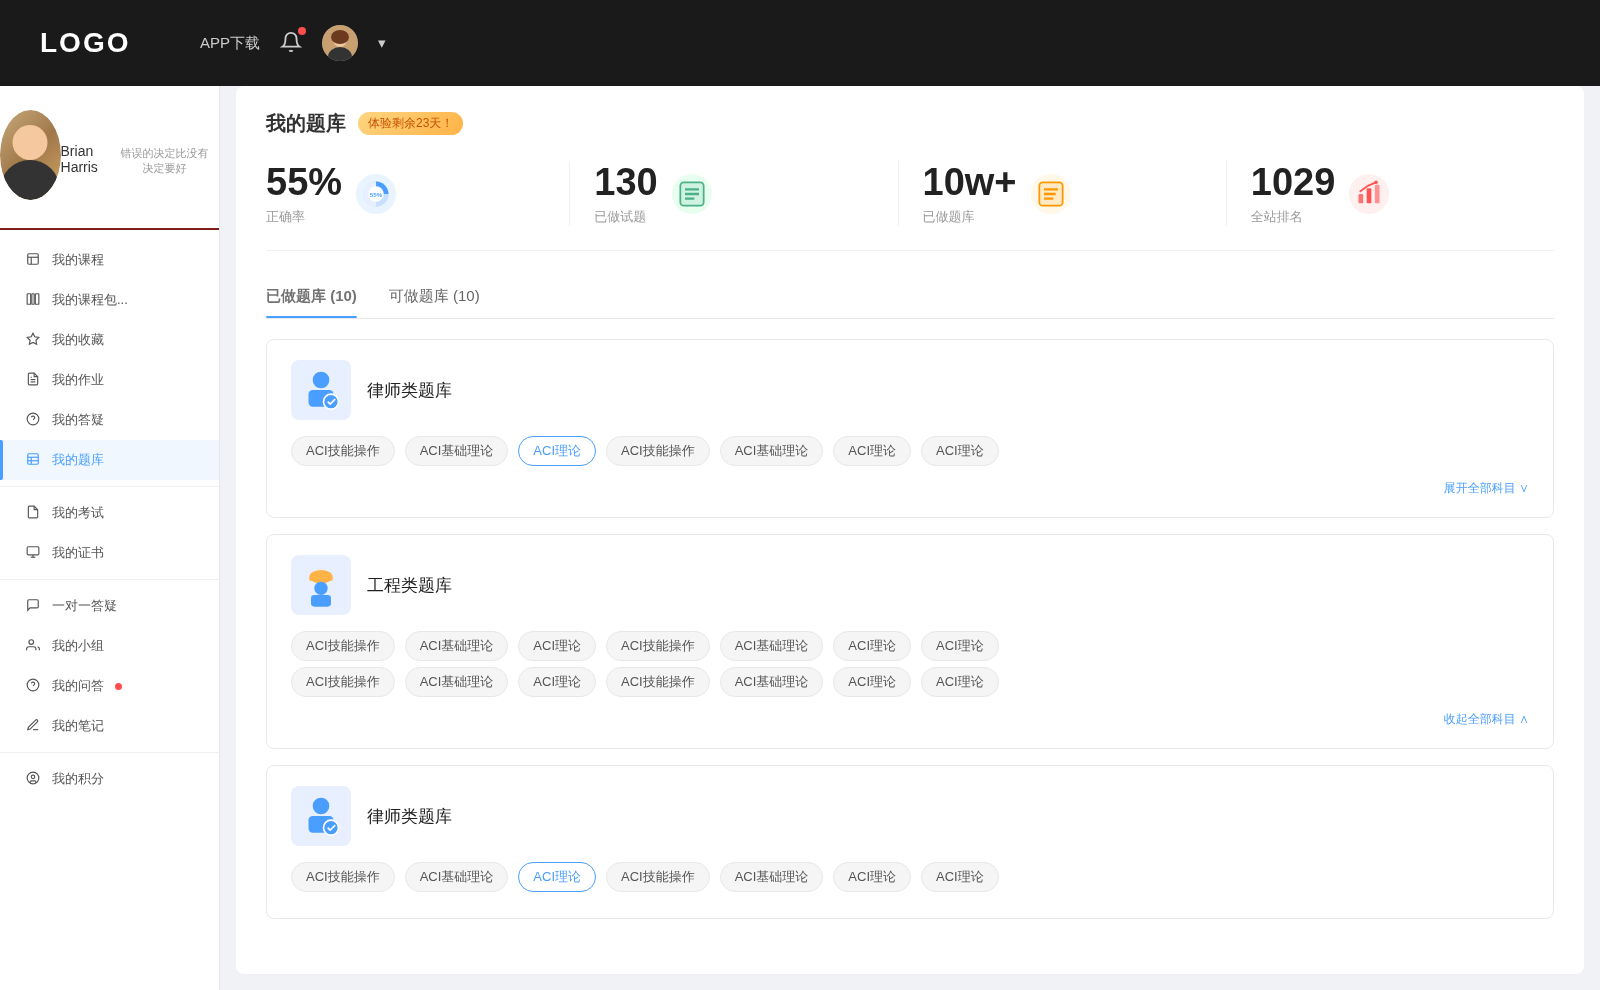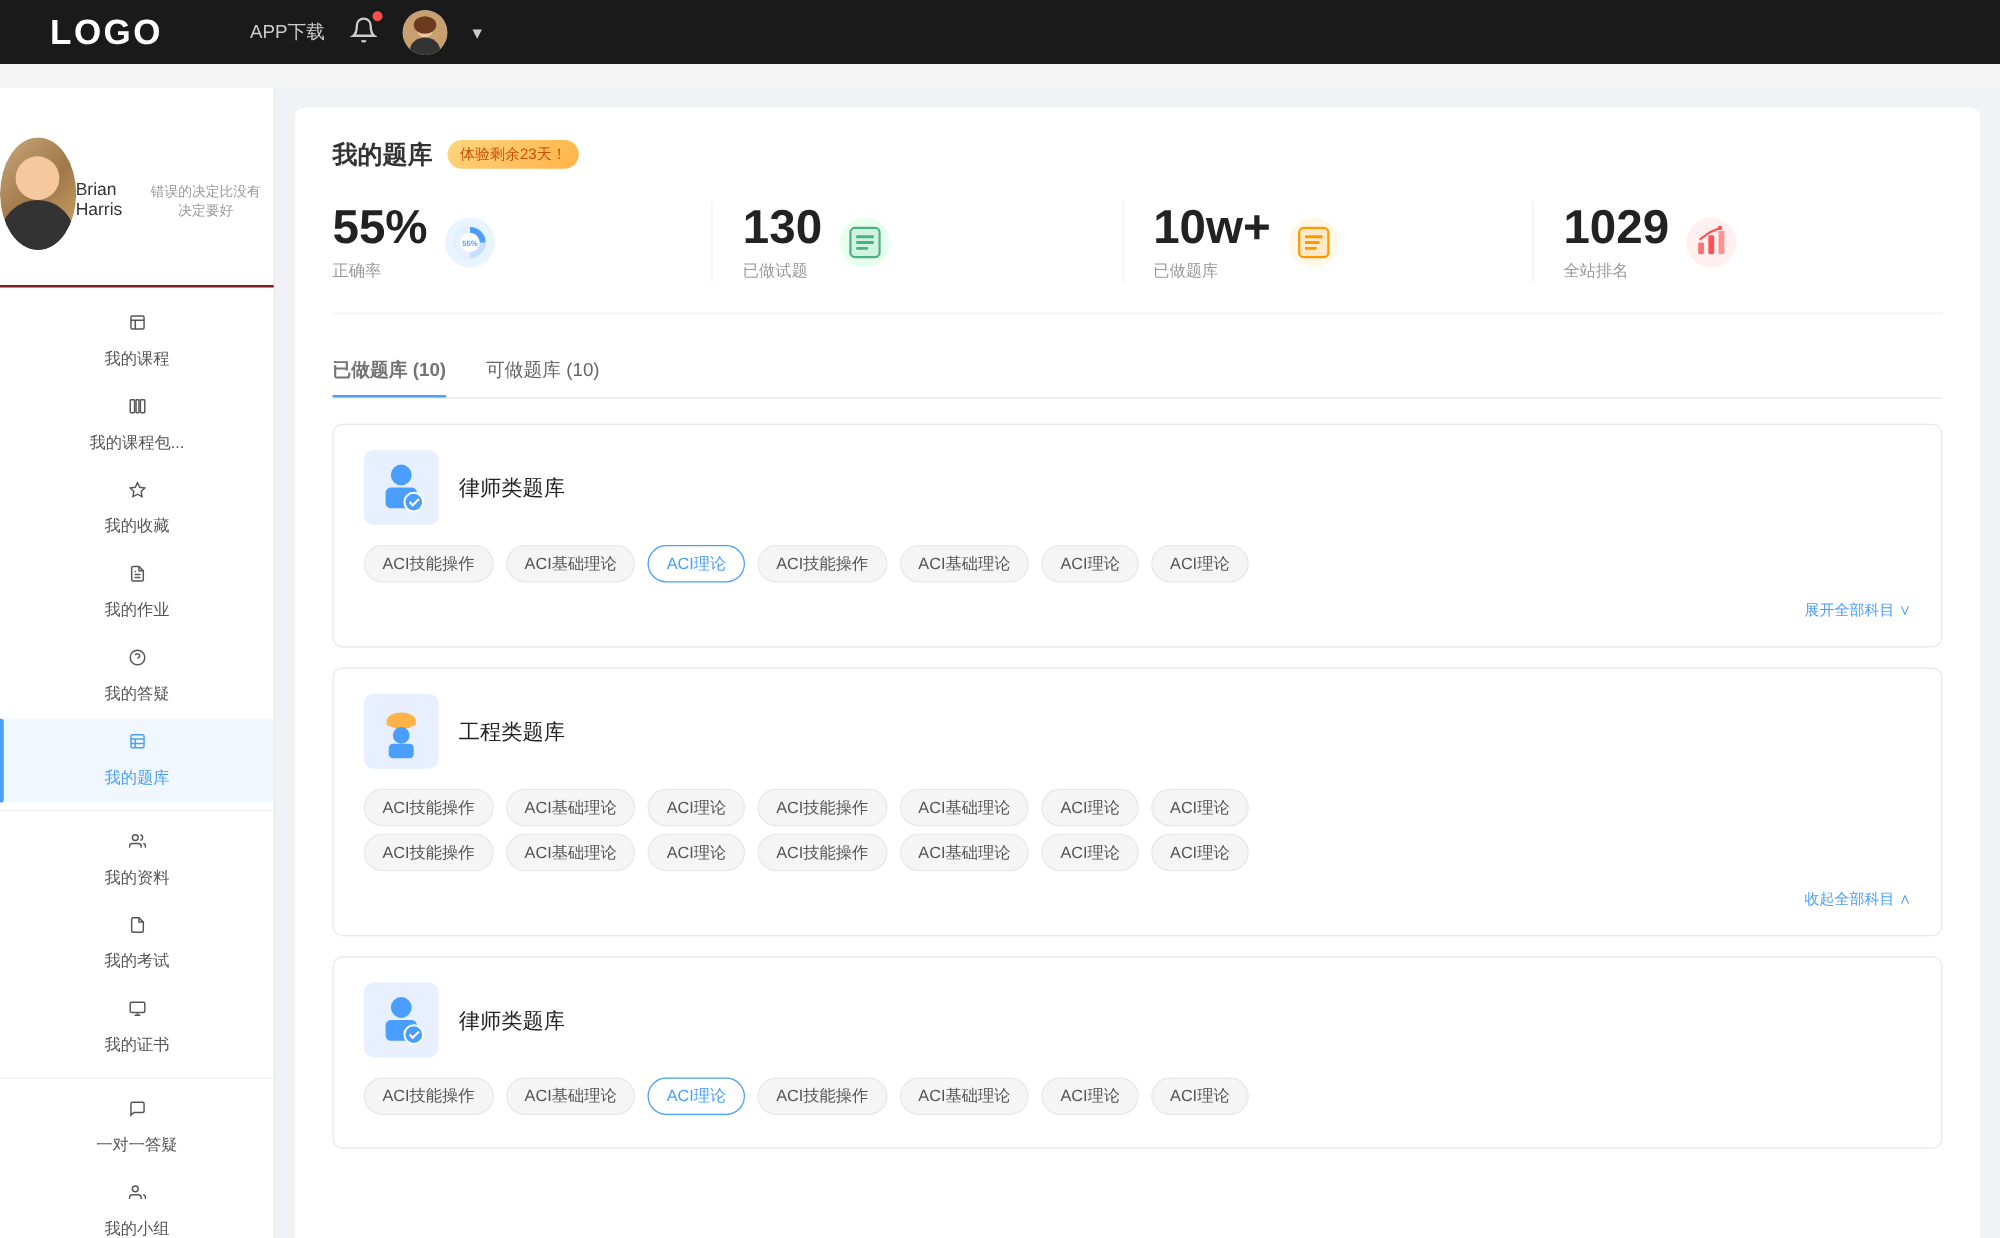--- a/index.html
+++ b/index.html
@@ -1,21 +1,21 @@
 <!DOCTYPE html>
 <html><head>
   <meta charset="utf-8">
   <style>
     * { box-sizing: border-box; margin: 0; padding: 0; }
     body { font-family: "PingFang SC", "Microsoft YaHei", sans-serif; background: #f5f5f5; min-height: 990px; }
 
     
     .navbar {
       background: #1a1a1a;
-      height: 51px;
+      height: 86px;
       display: flex;
       align-items: center;
       padding: 0 40px;
       position: fixed;
       top: 0; left: 0; right: 0;
       z-index: 100;
     }
     .navbar-logo {
       color: #fff;
       font-size: 28px;
@@ -139,21 +139,20 @@
     .sidebar-item {
       display: flex;
       align-items: center;
       gap: 10px;
       padding: 11px 24px;
       cursor: pointer;
       font-size: 13px;
       color: #555;
       transition: background 0.2s;
       position: relative;
-      flex-direction: column;
     }
     .sidebar-item.active {
       color: #4a9eff;
       background: #f0f7ff;
     }
     .sidebar-item.active::before {
       content: '';
       position: absolute;
       left: 0; top: 0; bottom: 0;
       width: 3px;
@@ -438,31 +437,20 @@
               <line x1="3" y1="9" x2="21" y2="9"></line>
               <line x1="3" y1="15" x2="21" y2="15"></line>
               <line x1="9" y1="9" x2="9" y2="21"></line>
             </svg>
         </span>
         <span style="color:#4a9eff">我的题库</span>
       </div>
 
       <div class="sidebar-divider"></div>
 
-      <div class="sidebar-item">
-        <span class="sidebar-icon">
-          <svg width="14" height="14" viewBox="0 0 24 24" fill="none" stroke="currentColor" stroke-width="2">
-              <path d="M17 21v-2a4 4 0 0 0-4-4H5a4 4 0 0 0-4 4v2"></path>
-              <circle cx="9" cy="7" r="4"></circle>
-              <path d="M23 21v-2a4 4 0 0 0-3-3.87"></path>
-              <path d="M16 3.13a4 4 0 0 1 0 7.75"></path>
-            </svg>
-        </span>
-        <span>我的资料</span>
-      </div>
 
       <div class="sidebar-item">
         <span class="sidebar-icon">
           <svg width="14" height="14" viewBox="0 0 24 24" fill="none" stroke="currentColor" stroke-width="2">
               <path d="M14 2H6a2 2 0 0 0-2 2v16a2 2 0 0 0 2 2h12a2 2 0 0 0 2-2V8z"></path>
               <polyline points="14 2 14 8 20 8"></polyline>
             </svg>
         </span>
         <span>我的考试</span>
       </div>

